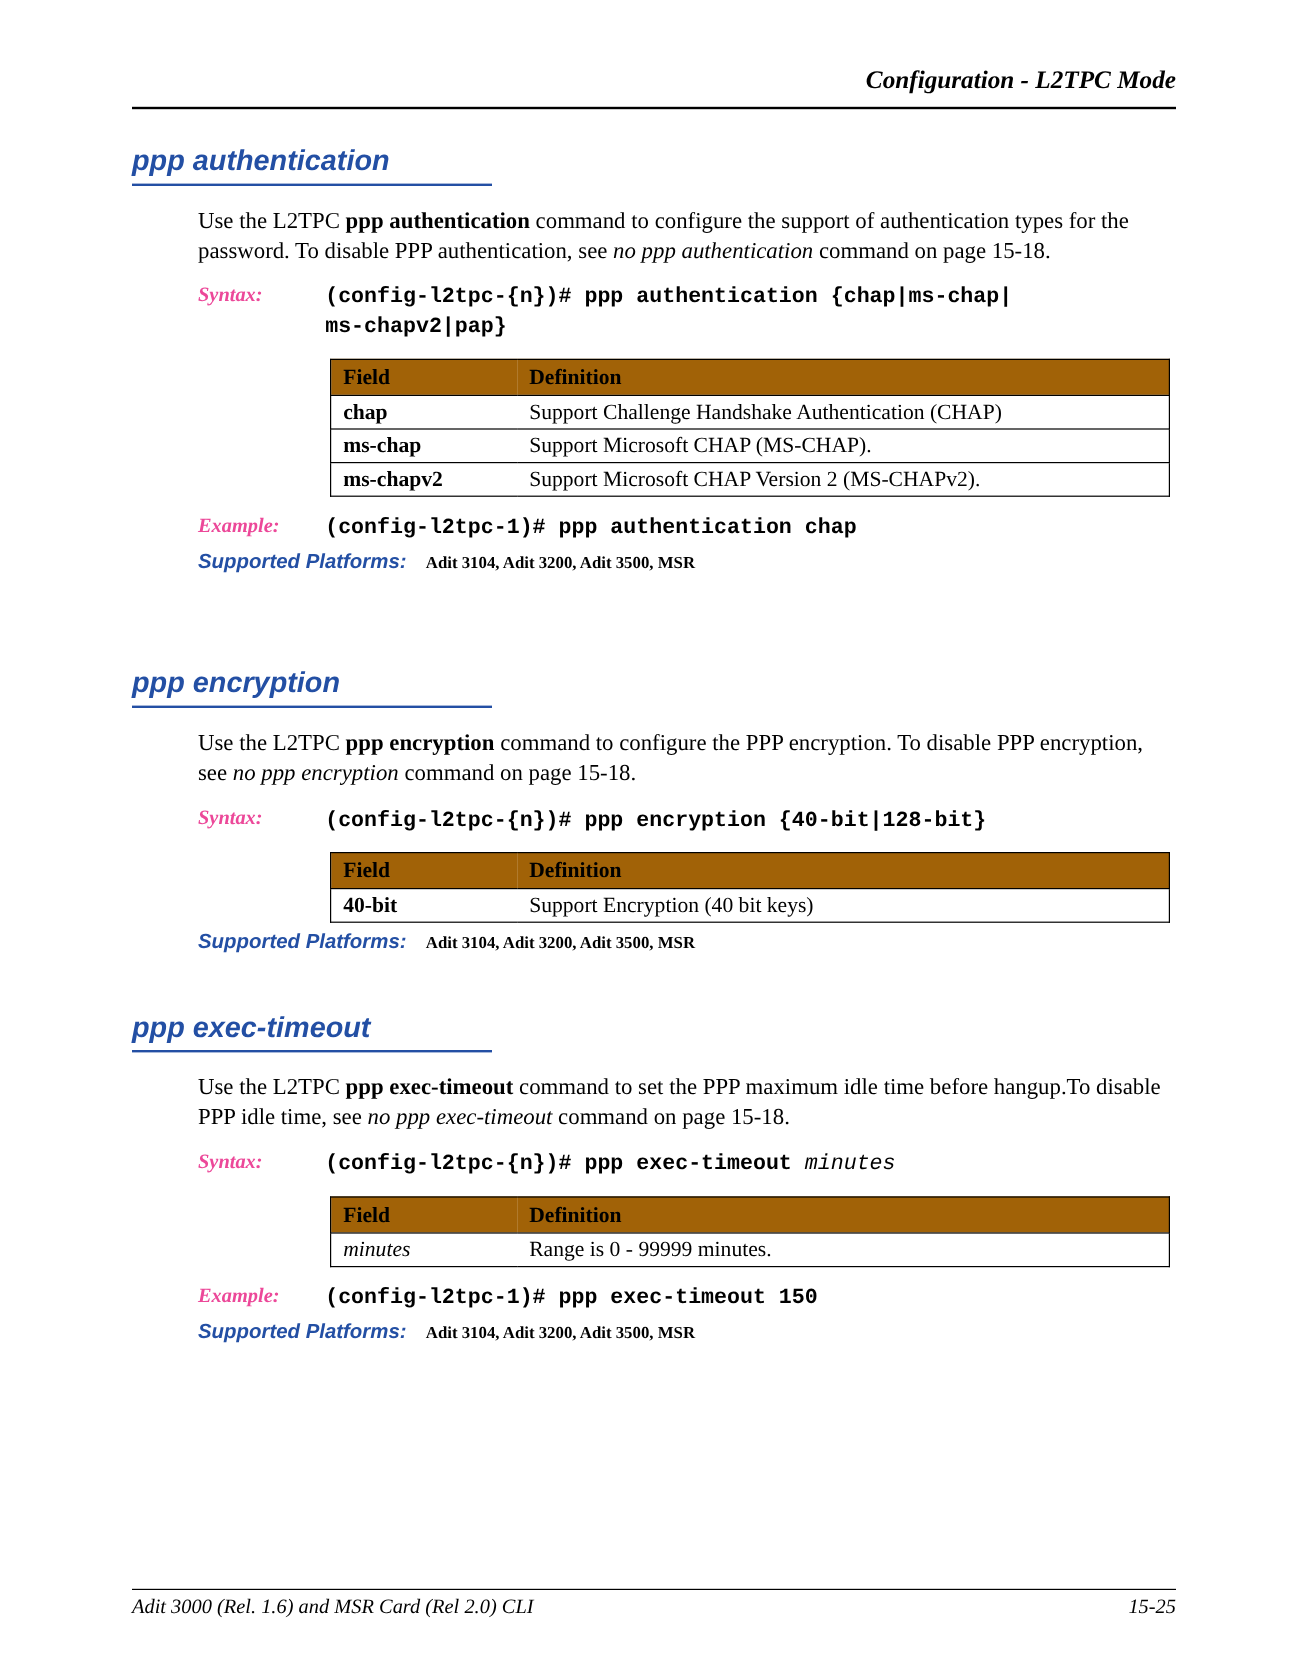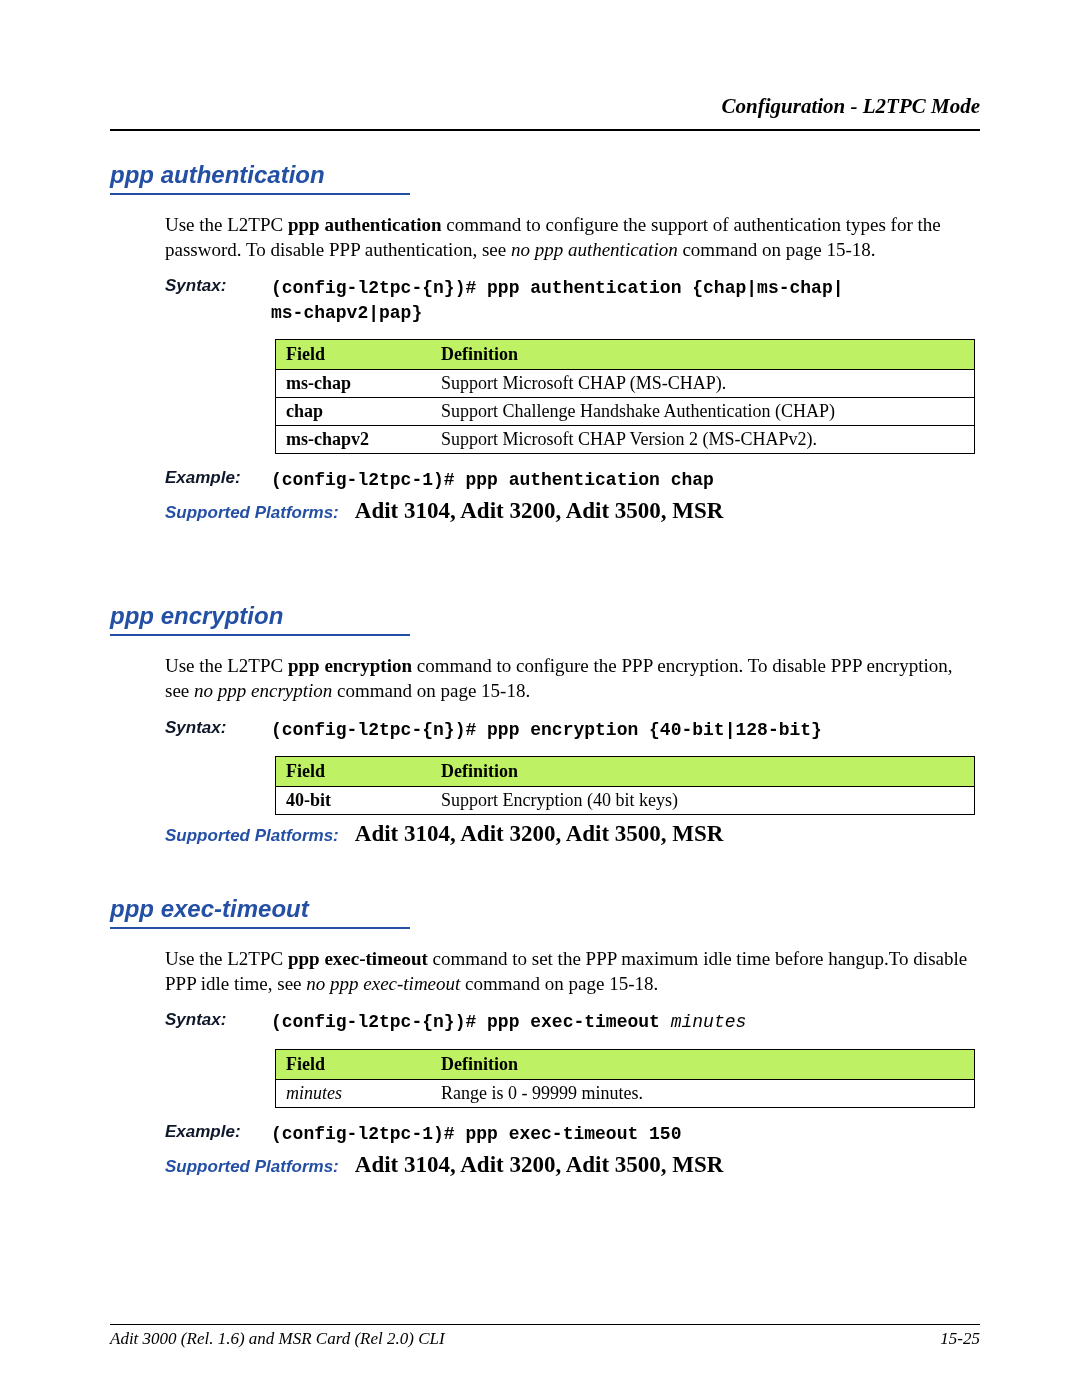--- a/index.html
+++ b/index.html
@@ -7,21 +7,21 @@
     padding: 0;
     background: #fff;
     font-family: "Times New Roman", Times, serif;
     color: #000;
   }
   .page {
     width: 1080px;
     height: 1397px;
     position: relative;
     box-sizing: border-box;
-    padding: 94px 100px 0 110px;
+    padding: 54px 100px 0 110px;
   }
   .running-head {
     text-align: right;
     font-style: italic;
     font-weight: bold;
     font-size: 21px;
     margin-bottom: 10px;
   }
   .top-rule {
     border: none;
@@ -46,24 +46,24 @@
     font-size: 19px;
     line-height: 1.3;
   }
   .intro { margin-bottom: 10px; }
   .inline-bold { font-weight: bold; }
   .inline-italic { font-style: italic; }
   .label-col {
     display: inline-block;
     width: 102px;
     vertical-align: top;
-    font-family: Liberation Sans, sans-serif;
-    font-weight: bold;
-    font-style: italic;
-    color: #0f172a;
+    font-family: Liberation Serif, serif;
+    font-weight: bold;
+    font-style: italic;
+    color: #ec4899;
     font-size: 17px;
   }
   .code-col {
     display: inline-block;
     vertical-align: top;
     font-family: "Courier New", monospace;
     font-weight: bold;
     font-size: 18px;
     line-height: 1.35;
     max-width: 595px;
@@ -85,36 +85,36 @@
   .label-long {
     font-family: Arial, Helvetica, sans-serif;
     font-weight: bold;
     font-style: italic;
     color: #234fa4;
     font-size: 17px;
     text-align: right;
   }
   .platforms-val {
     font-weight: bold;
-    font-size: 23px;
+    font-size: 14px;
   }
   table.fielddef {
     border-collapse: collapse;
     margin-left: 165px;
     margin-top: 14px;
     width: 700px;
     font-size: 18px;
   }
   table.fielddef th {
     text-align: left;
     font-weight: bold;
     padding: 4px 10px;
     border-top: 1px solid #000;
     border-bottom: 1px solid #000;
-    background: #bef264;
+    background: #a16207;
   }
   table.fielddef th:first-child,
   table.fielddef td:first-child {
     border-left: 1px solid #000;
     width: 135px;
   }
   table.fielddef th:last-child,
   table.fielddef td:last-child {
     border-right: 1px solid #000;
   }
@@ -167,26 +167,26 @@
 
     <table class="fielddef">
         <thead>
           <tr>
             <th>Field</th>
             <th>Definition</th>
           </tr>
         </thead>
         <tbody>
           <tr>
+            <td>chap</td>
+            <td>Support Challenge Handshake Authentication (CHAP)</td>
+          </tr>
+          <tr>
             <td>ms-chap</td>
             <td>Support Microsoft CHAP (MS-CHAP).</td>
-          </tr>
-          <tr>
-            <td>chap</td>
-            <td>Support Challenge Handshake Authentication (CHAP)</td>
           </tr>
           <tr>
             <td>ms-chapv2</td>
             <td>Support Microsoft CHAP Version 2 (MS-CHAPv2).</td>
           </tr>
         </tbody>
       </table>
 
     <div class="block-row">
       <span class="label-col">Example:</span>

